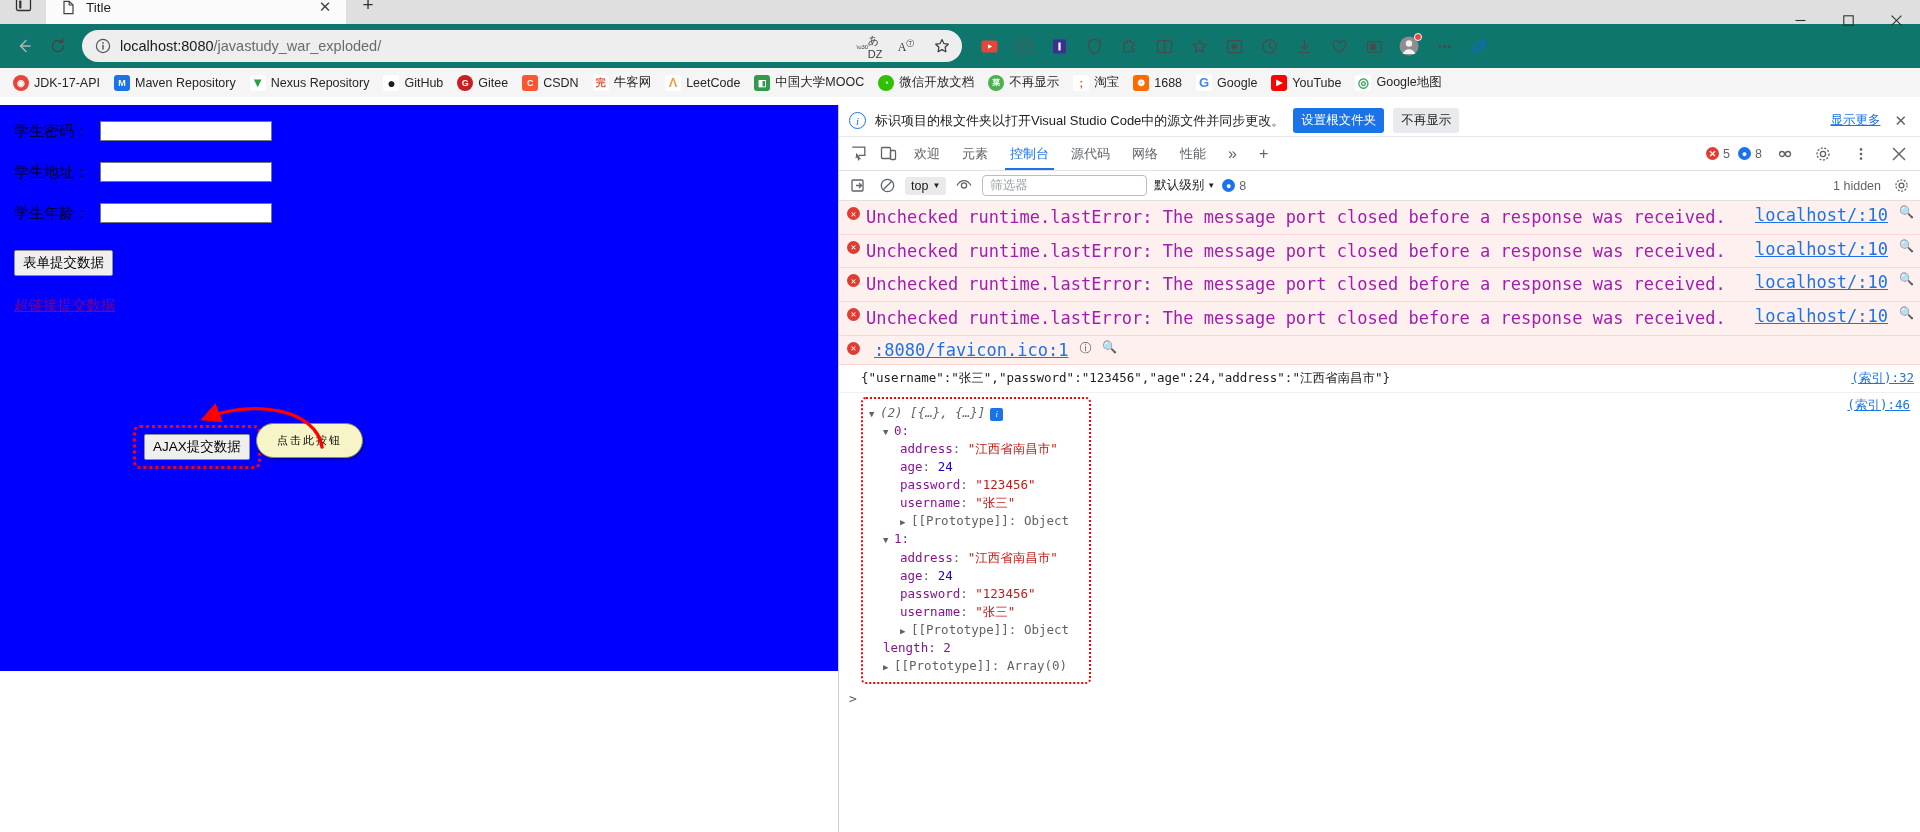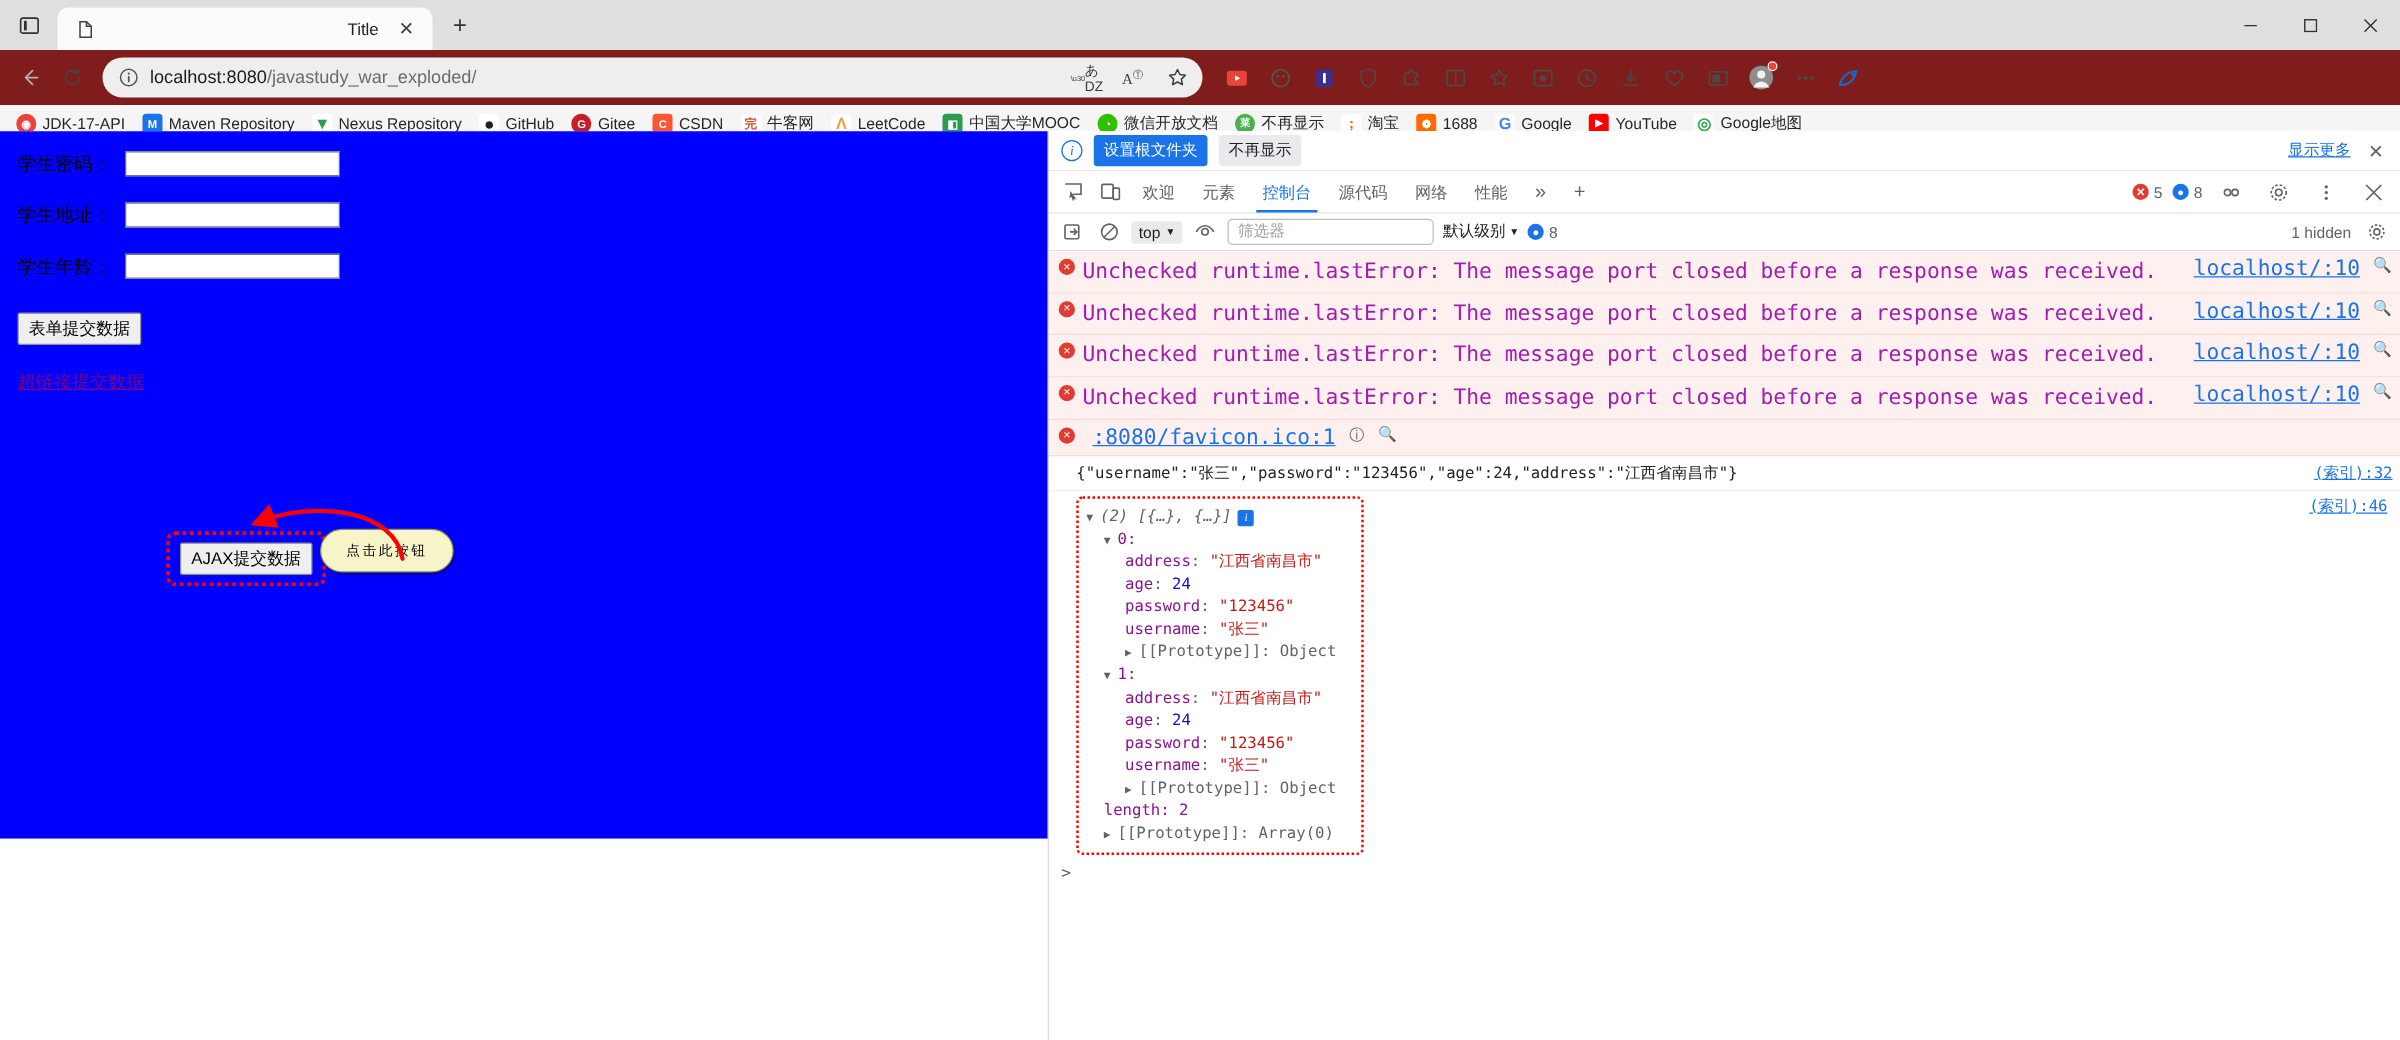--- a/index.html
+++ b/index.html
@@ -7,23 +7,22 @@
   body {
     font-family: "Liberation Sans", sans-serif;
     background: #ffffff;
     font-size: 13px;
     color: #1a1a1a;
   }
   .app { width: 1920px; height: 832px; position: relative; background:#fff; }
 
   
   .titlebar {
-    height: 40px; background: #dfdfdf; display: flex; align-items: flex-end;
+    height: 24px; background: #dfdfdf; display: flex; align-items: flex-end;
     position: relative;
-    text-align: right;
   }
   .tb-left { display:flex; align-items:flex-end; height:40px; }
   .tab-strip-icon {
     width: 46px; height: 40px; display:flex; align-items:center; justify-content:center;
     background:#dfdfdf;
   }
   .tab-strip-icon svg { display:block; }
   .tab {
     height: 34px; min-width: 300px; max-width:330px; background:#fbfbfb;
     border-radius: 9px 9px 0 0; display:flex; align-items:center;
@@ -34,21 +33,21 @@
   .tab-close { width:26px;height:26px;border-radius:4px;display:flex;align-items:center;justify-content:center;font-size:15px;color:#444; }
   .newtab {
     width:32px;height:32px;margin:0 0 3px 6px;border-radius:5px;
     display:flex;align-items:center;justify-content:center;font-size:19px;color:#333;font-weight:300;
   }
   .win-controls { position:absolute; right:0; top:0; height:40px; display:flex; }
   .win-btn { width:48px;height:40px;display:flex;align-items:center;justify-content:center;color:#303030; }
 
   
   .navbar {
-    height: 44px; background:#7f1d1d; display:flex; align-items:center;
+    height: 44px; background:#0f766e; display:flex; align-items:center;
     padding: 0 8px; gap: 2px;
   }
   .nav-icon-btn {
     width:32px;height:32px;border-radius:5px;display:flex;align-items:center;justify-content:center;
     color:#444; flex:0 0 auto;
   }
   .nav-icon-btn.disabled { color:#b5b5b5; }
   .omnibox {
     flex:1; height:32px; background:#eeeeee; border-radius:16px;
     display:flex; align-items:center; padding:0 6px 0 12px; gap:8px;
@@ -484,20 +483,21 @@
         </defs>
         <path d="M152,50 C146,12 84,2 36,21" fill="none" stroke="#ff0000" stroke-width="3.4" stroke-linecap="round" marker-end="url(#arrowhead)"></path>
       </svg>
     </div>
     <div class="page-white"></div>
 
     <div class="devtools">
 
       <div class="dt-notice">
         <span class="dt-notice-ico">i</span>
+        <span class="dt-notice-text">标识项目的根文件夹以打开Visual Studio Code中的源文件并同步更改。</span>
         <span class="dt-btn-blue">设置根文件夹</span>
         <span class="dt-btn-grey">不再显示</span>
         <span class="dt-spacer"></span>
         <span class="dt-link">显示更多</span>
         <span class="dt-x">✕</span>
       </div>
 
       <div class="dt-tabs">
         <span class="dt-ic">
           <svg width="17" height="17" viewBox="0 0 17 17">

